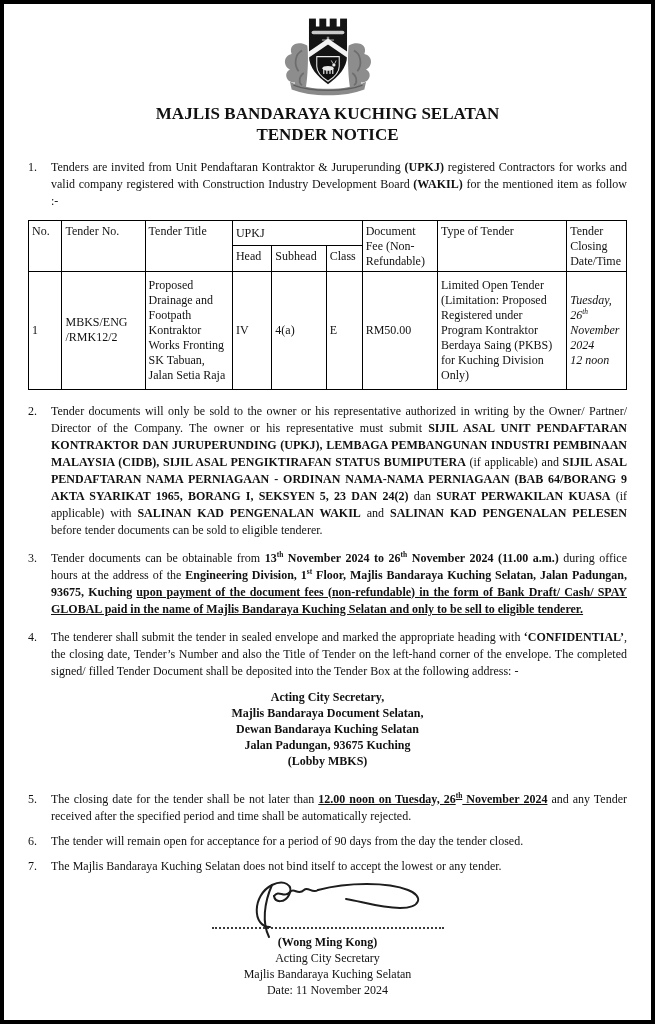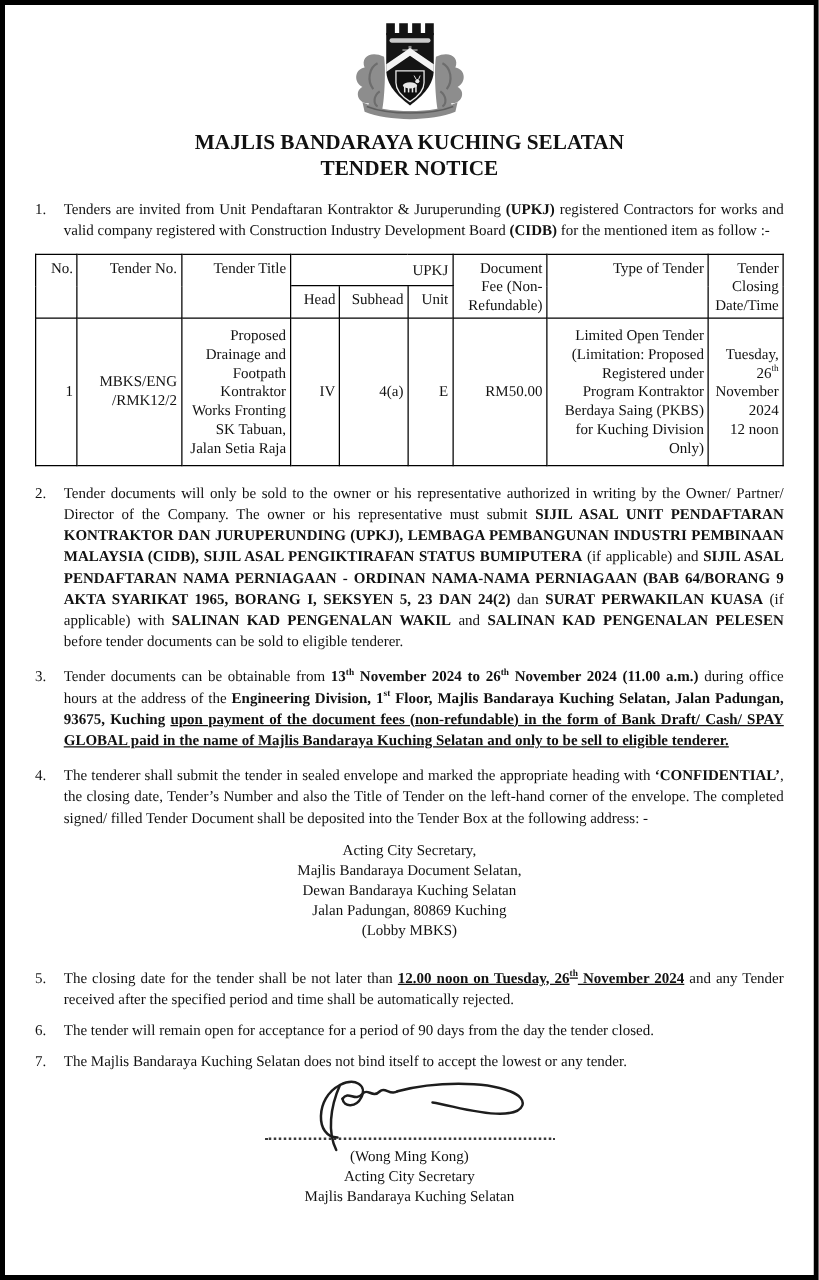--- a/index.html
+++ b/index.html
@@ -21,33 +21,33 @@
   .title-block .t1, .title-block .t2 { font-weight:bold; font-size:17px; }
   .list { margin-top:12px; }
   .item { position:relative; padding-left:23px; text-align:justify; line-height:17px; margin-top:11px; }
   .item .num { position:absolute; left:0; top:0; }
   sup { font-size:0.62em; vertical-align:super; line-height:0; }
   table.tender { border-collapse:collapse; width:100%; margin-top:10px; table-layout:fixed; }
   table.tender th, table.tender td {
     border:1.5px solid #000;
     padding:2px 3px;
     font-weight:normal;
-    text-align:right;
+    text-align:left;
     font-size:12px;
     line-height:15px;
   }
   table.tender th { vertical-align:top; padding-top:3px; }
   table.tender td { vertical-align:middle; }
-  td.pre { white-space:pre-line; }
-  .addr { text-align:center; font-weight:normal; line-height:16px; margin-top:9px; }
+  td.pre { white-space:pre-line;font-style:italic; }
+  .addr { text-align:center; font-weight:bold; line-height:16px; margin-top:9px; }
   .sig-wrap { text-align:center; margin-top:2px; }
   .sig-svg { display:block; margin:0 auto -14px auto; }
   .sig-line { width:232px; margin:0 auto; border-bottom:2px dotted #3a3a3a; height:0; }
   .sig-text { text-align:center; line-height:16px; margin-top:5px; }
-  .sig-text .name { font-weight:normal; }
+  .sig-text .name { font-weight:bold; }
   .mt22 { margin-top:22px; }
   .mt8 { margin-top:8px; }
 </style>
 </head>
 <body>
 
 <div class="page">
 
   <svg class="crest" viewBox="0 0 120 96" width="104" height="83" aria-hidden="true">
 
@@ -97,21 +97,21 @@
 
   <div class="title-block">
     <div class="t1">MAJLIS BANDARAYA KUCHING SELATAN</div>
     <div class="t2">TENDER NOTICE</div>
   </div>
 
   <div class="list">
 
     <div class="item" style="margin-top:13px;">
       <span class="num">1.</span>
-      <span><span>Tenders are invited from Unit Pendaftaran Kontraktor &amp; Juruperunding </span><span style="font-weight: bold; margin-top: 12px;">(UPKJ)</span><span> registered Contractors for works and valid company registered with Construction Industry Development Board </span><span style="font-weight: bold;">(CIDB)</span><span> for the mentioned item as follow :-</span></span>
+      <span><span>Tenders are invited from Unit Pendaftaran Kontraktor &amp; Juruperunding </span><span style="font-weight: bold; margin-top: 12px;">(UPKJ)</span><span> registered Contractors for works and valid company registered with Construction Industry Development Board </span><span style="font-weight: bold;">(WAKIL)</span><span> for the mentioned item as follow :-</span></span>
     </div>
 
     <table class="tender">
       <colgroup>
         <col style="width:5.6%">
           <col style="width:13.9%">
           <col style="width:14.6%">
         <col style="width:6.6%">
           <col style="width:9.1%">
           <col style="width:6.0%">
@@ -125,21 +125,21 @@
         <th rowspan="2">Tender No.</th>
         <th rowspan="2">Tender Title</th>
         <th colspan="3" style="vertical-align:middle;margin-top:40px;">UPKJ</th>
         <th rowspan="2">Document Fee (Non-Refundable)</th>
         <th rowspan="2">Type of Tender</th>
         <th rowspan="2">Tender Closing Date/Time</th>
       </tr>
       <tr>
         <th>Head</th>
         <th>Subhead</th>
-        <th>Unit</th>
+        <th>Class</th>
       </tr>
       <tr style="height:118px;">
         <td>1</td>
         <td>MBKS/ENG /RMK12/2</td>
         <td>Proposed Drainage and Footpath Kontraktor Works Fronting SK Tabuan, Jalan Setia Raja</td>
         <td>IV</td>
         <td>4(a)</td>
         <td>E</td>
         <td>RM50.00</td>
         <td>Limited Open Tender (Limitation: Proposed Registered under Program Kontraktor Berdaya Saing (PKBS) for Kuching Division Only)</td>
@@ -159,21 +159,21 @@
     </div>
     <div class="item">
       <span class="num">4.</span>
       <span><span>The tenderer shall submit the tender in sealed envelope and marked the appropriate heading with </span><span style="font-weight: bold;">‘CONFIDENTIAL’</span><span>, the closing date, Tender’s Number and also the Title of Tender on the left-hand corner of the envelope. The completed signed/ filled Tender Document shall be deposited into the Tender Box at the following address: -</span></span>
     </div>
 
     <div class="addr">
       <div>Acting City Secretary,</div>
       <div>Majlis Bandaraya Document Selatan,</div>
       <div>Dewan Bandaraya Kuching Selatan</div>
-      <div>Jalan Padungan, 80869 Kuching</div>
+      <div>Jalan Padungan, 93675 Kuching</div>
       <div>(Lobby MBKS)</div>
     </div>
 
     <div class="item mt22">
       <span class="num">5.</span>
       <span><span>The closing date for the tender shall be not later than </span><span style="font-weight: bold; text-decoration: underline;">12.00 noon on Tuesday, 26</span><sup style="font-weight: bold; text-decoration: underline;">th</sup><span style="font-weight: bold; text-decoration: underline;"> November 2024</span><span> and any Tender received after the specified period and time shall be automatically rejected.</span></span>
     </div>
     <div class="item mt8">
       <span class="num">6.</span>
       <span><span>The tender will remain open for acceptance for a period of 90 days from the day the tender closed.</span></span>
@@ -191,16 +191,17 @@
         <path d="M66,19 C71,12 76,22 82,15 C86,10 90,19 96,13 C100,9 104,17 110,13"></path>
         <path d="M110,13 C140,5 180,5 200,13 C216,19 213,31 192,31 C172,31 152,24 138,22"></path>
         <path d="M64,8 C56,26 54,46 61,60"></path>
       </g>
     </svg>
     <div class="sig-line"></div>
     <div class="sig-text">
       <div class="name">(Wong Ming Kong)</div>
       <div>Acting City Secretary</div>
       <div>Majlis Bandaraya Kuching Selatan</div>
+      <div>Date: 11 November 2024</div>
     </div>
   </div>
 
 </div>
 
 </body></html>

